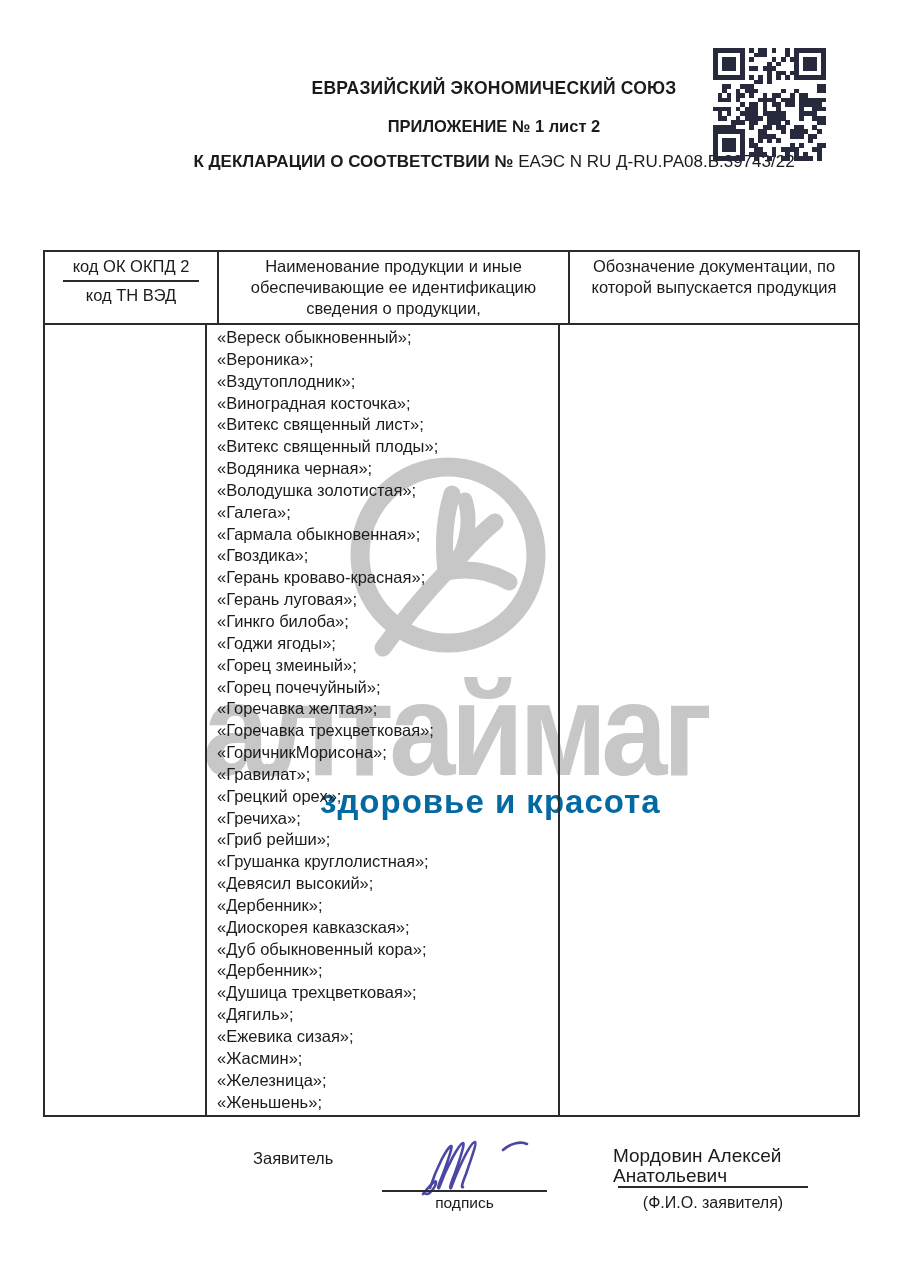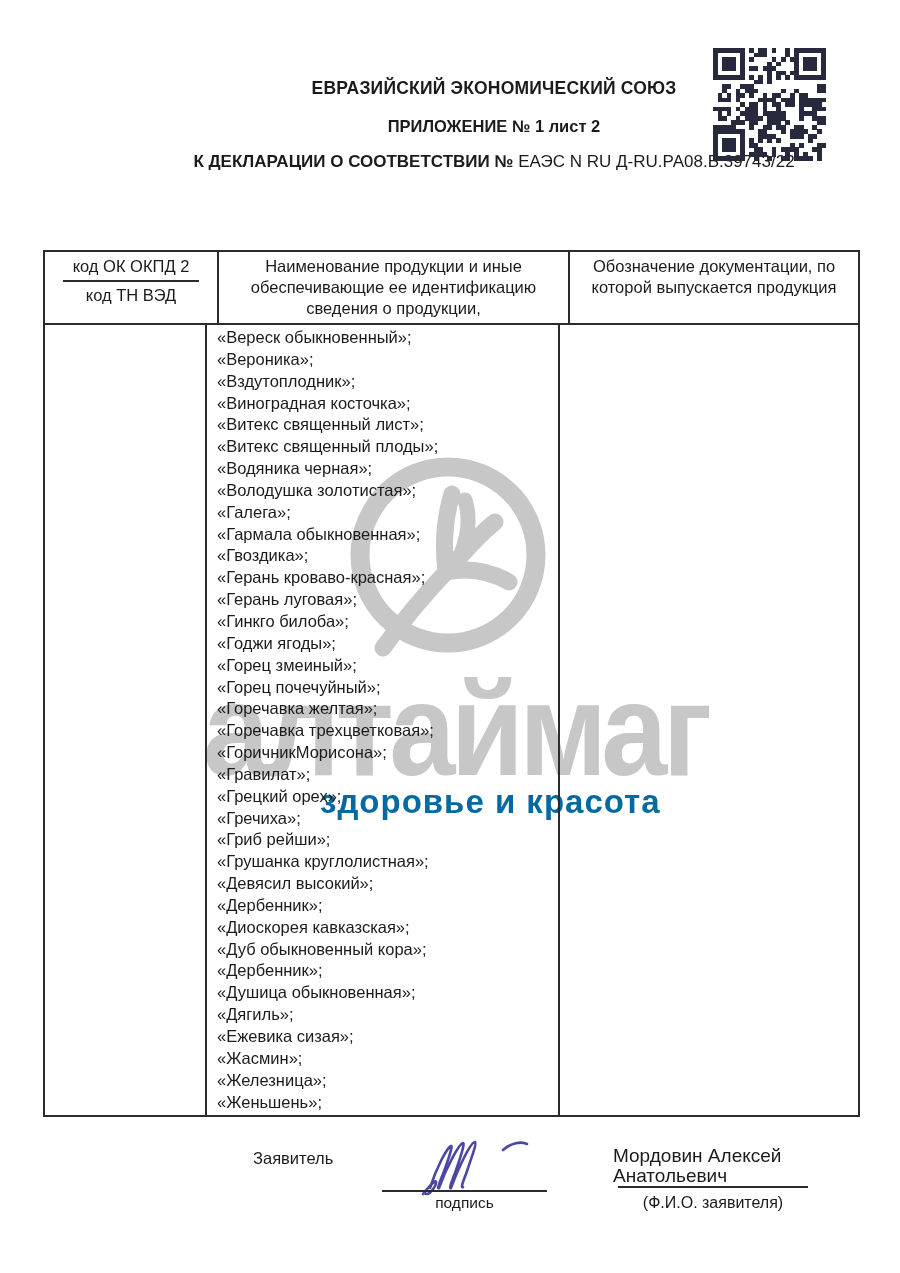--- a/index.html
+++ b/index.html
@@ -448,21 +448,21 @@
           <div class="product-item">«Гравилат»;</div>
           <div class="product-item">«Грецкий орех»;</div>
           <div class="product-item">«Гречиха»;</div>
           <div class="product-item">«Гриб рейши»;</div>
           <div class="product-item">«Грушанка круглолистная»;</div>
           <div class="product-item">«Девясил высокий»;</div>
           <div class="product-item">«Дербенник»;</div>
           <div class="product-item">«Диоскорея кавказская»;</div>
           <div class="product-item">«Дуб обыкновенный кора»;</div>
           <div class="product-item">«Дербенник»;</div>
-          <div class="product-item">«Душица обыкновенная»;</div>
+          <div class="product-item">«Душица трехцветковая»;</div>
           <div class="product-item">«Дягиль»;</div>
           <div class="product-item">«Ежевика сизая»;</div>
           <div class="product-item">«Жасмин»;</div>
           <div class="product-item">«Железница»;</div>
           <div class="product-item">«Женьшень»;</div>
         </div>
       <div class="c3"></div>
     </div>
   </div>
 

